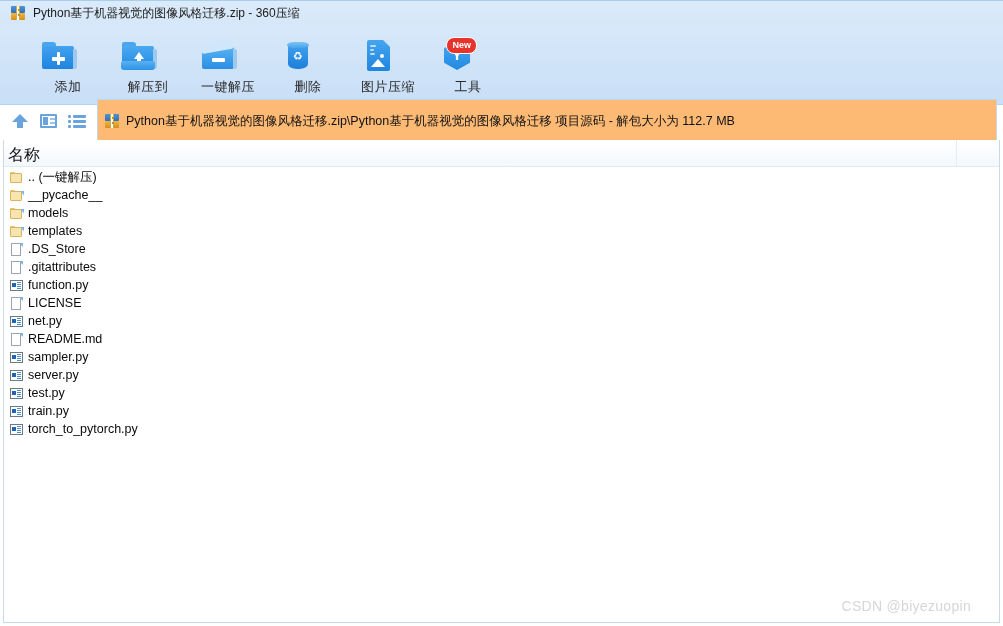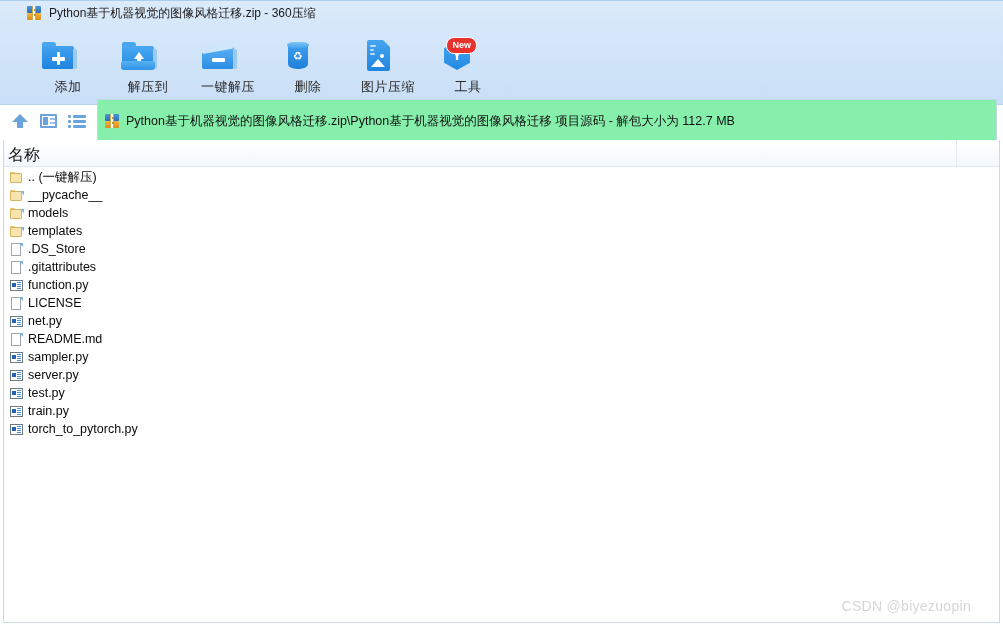--- a/index.html
+++ b/index.html
@@ -28,21 +28,21 @@
   .titlebar {
     position: absolute;
     left: 0; top: 0;
     width: 1003px;
     height: 25px;
     background: linear-gradient(to bottom, #dcebfa 0%, #d5e7f9 100%);
     border-top: 1px solid #a9cdec;
     box-sizing: border-box;
     display: flex;
     align-items: center;
-    padding-left: 26px;
+    padding-left: 10px;
   }
   .title-icon {
     width: 16px;
     height: 16px;
     position: relative;
     margin-right: 7px;
     flex: none;
   }
   .title-icon .ti-top {
     position: absolute; left: 1px; top: 1px;
@@ -410,21 +410,21 @@
     border-radius: 1px;
   }
   .list-ico b:nth-child(4) { top: 0; }
   .list-ico b:nth-child(5) { top: 5px; }
   .list-ico b:nth-child(6) { top: 10px; }
 
   .addr-field {
     margin-left: 9px;
     flex: 1;
     height: 44px;
-    background: #86efac;
+    background: #fdba74;
     border: 1px solid #c3d7ea;
     box-sizing: border-box;
     display: flex;
     align-items: center;
     padding-left: 6px;
     margin-right: 6px;
     overflow: hidden;
   }
   .addr-field .title-icon { margin-right: 6px; }
   .addr-text {

